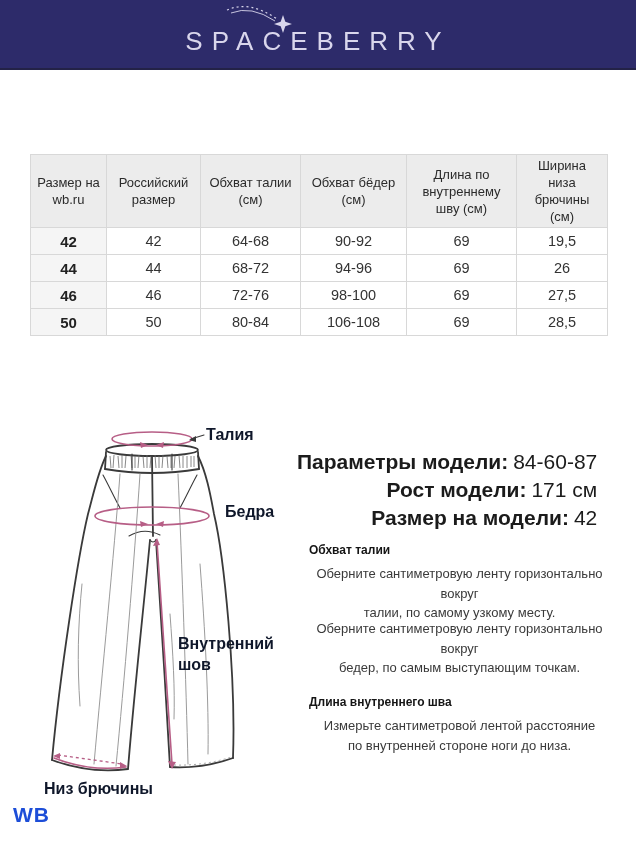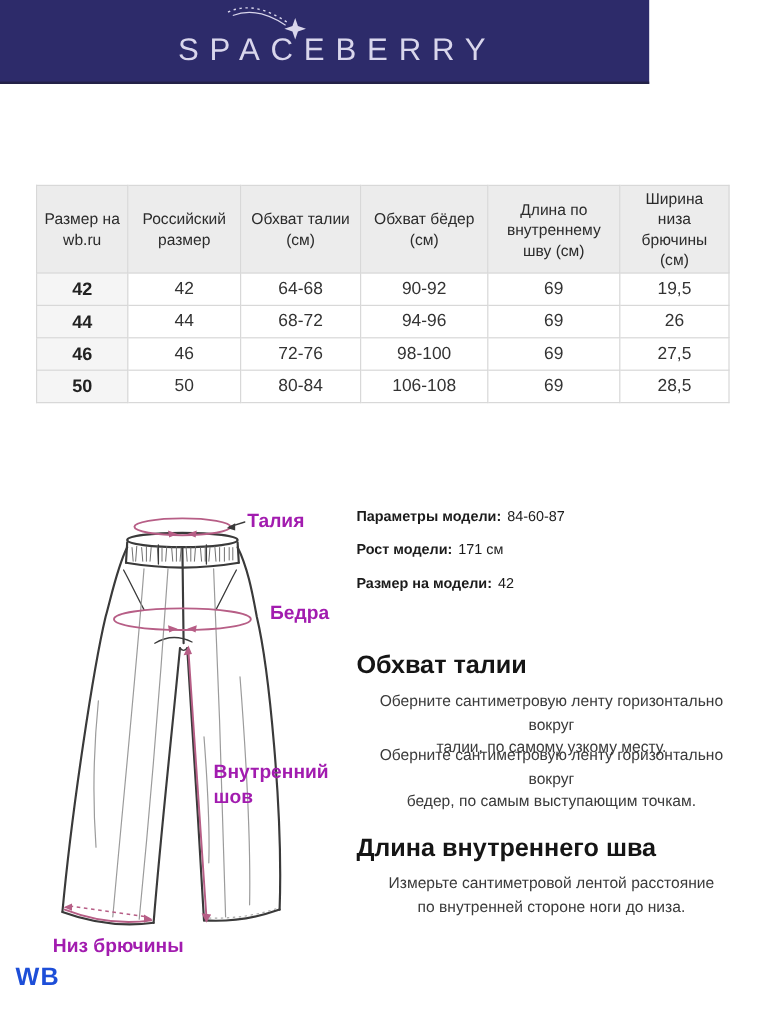--- a/index.html
+++ b/index.html
@@ -2,23 +2,23 @@
 <html><head>
 <meta charset="utf-8">
 <style>
   html,body{margin:0;padding:0;}
   body{
     width:636px;height:848px;position:relative;background:#ffffff;
     font-family:"Liberation Sans", sans-serif;color:#222;overflow:hidden;
   }
   
   .brand-bar{
-    position:absolute;left:0;top:0;width:520px;height:68px;
+    position:absolute;left:0;top:0;width:636px;height:68px;
     background:var(--navy);border-bottom:2px solid #232247;
-    display:flex;align-items:center;justify-content:center;padding-left:21px;
+    display:flex;align-items:center;justify-content:center;
   }
   .logo-wrap{position:relative;display:inline-block;padding-top:14px;}
   .logo-text{
     font-size:26px;letter-spacing:9px;color:#d9d6ec;font-weight:400;
   }
   .comet{position:absolute;left:36px;top:-12px;width:80px;height:36px;}
   
   .size-table{
     position:absolute;left:30px;top:154px;width:577px;
     border-collapse:collapse;table-layout:fixed;
@@ -44,35 +44,35 @@
   .outline{stroke:#3a3a3a;stroke-width:1.8;fill:none;stroke-linecap:round;}
   .thin{stroke:#3a3a3a;stroke-width:1.1;fill:none;stroke-linecap:round;}
   .crease{stroke:#9b9b9b;stroke-width:1;fill:none;stroke-linecap:round;}
   .elastic{stroke:#6a6a6a;stroke-width:0.8;fill:none;}
   .pink{stroke:var(--accent);stroke-width:1.6;fill:none;stroke-linecap:round;}
   .pink-dash{stroke:var(--accent);stroke-width:1.3;fill:none;stroke-dasharray:3 3;}
   .gray-dot{stroke:#a9a9a9;stroke-width:1;fill:none;stroke-dasharray:2 3;}
   .pink-fill{fill:var(--accent);stroke:none;}
   .dark-fill{fill:#3a3a3a;stroke:none;}
   .diagram-label{
-    position:absolute;font-size:16px;font-weight:bold;color:#a21caf;
+    position:absolute;font-size:16px;font-weight:bold;color:#0f172a;
     white-space:pre-line;line-height:21px;
   }
   #lbl-waist{left:206px;top:424px;}
   #lbl-hips{left:225px;top:501px;}
   #lbl-inseam{left:178px;top:633px;}
   #lbl-hem{left:44px;top:778px;}
   
-  .model-info{position:absolute;left:297px;top:416px;font-size:12px;line-height:28px;}
+  .model-info{position:absolute;left:297px;top:448px;font-size:21px;line-height:28px;text-align:right;}
   .model-line .lbl{font-weight:bold;color:#1b1b1b;}
   .model-line .val{color:#1b1b1b;margin-left:5px;}
   .measure-section{position:absolute;left:297px;width:325px;}
   #sec-0{top:543px}#sec-1{top:619px}#sec-2{top:695px}
   .measure-section h3{
-    margin:0 0 7px 0;font-size:21px;font-weight:bold;color:#151515;
+    margin:0 0 7px 12px;font-size:12px;font-weight:bold;color:#151515;
   }
   .measure-section p{
     margin:0;font-size:13px;line-height:19.5px;color:#3a3a3a;white-space:pre-line;text-align:center;
   }
   
   .watermark{
     position:absolute;left:13px;top:803px;font-size:21px;font-weight:bold;
     color:#1d4ed8;letter-spacing:1px;
   }
 </style>

